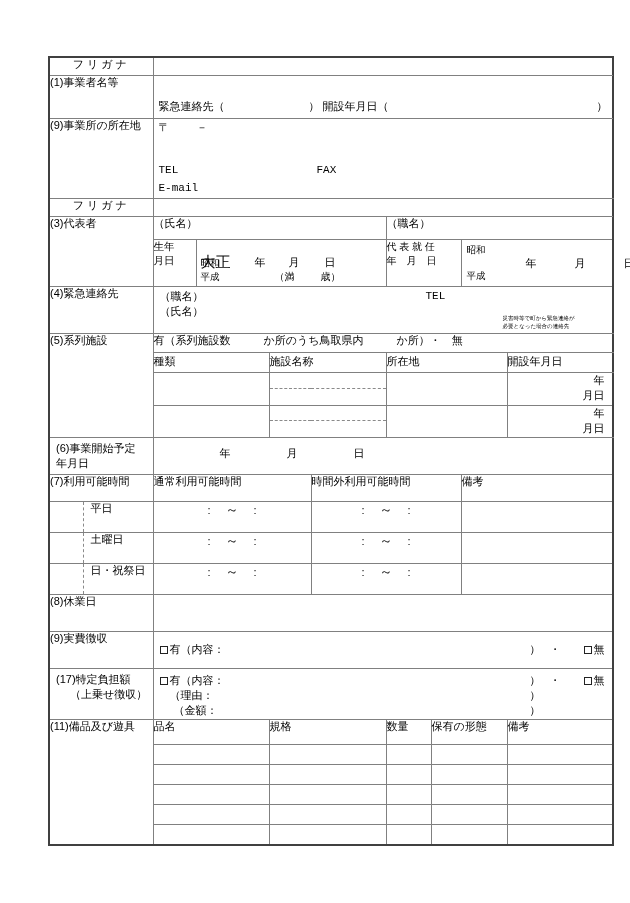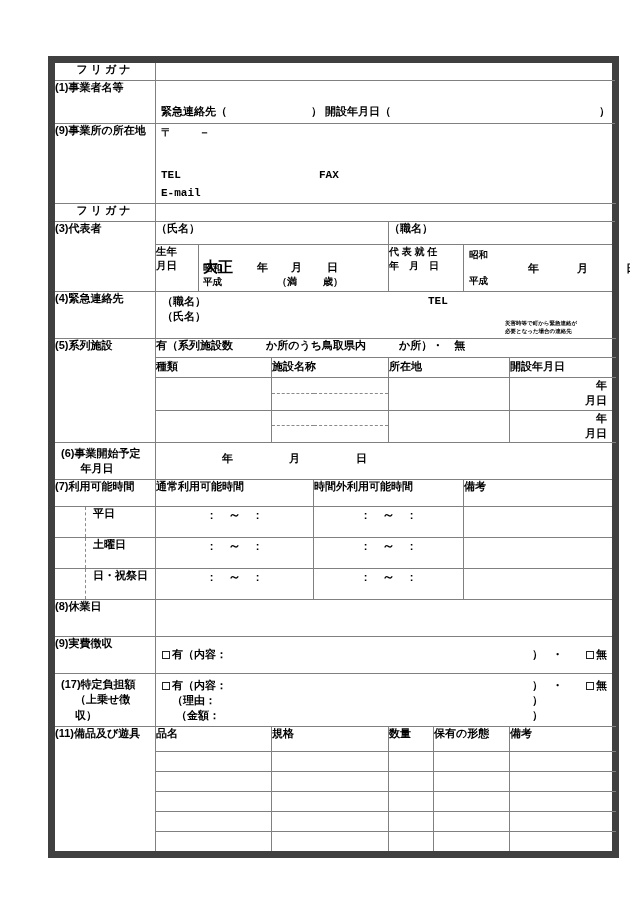--- a/index.html
+++ b/index.html
@@ -30,22 +30,21 @@
   }
   table.form td {
     border: 1px solid #808080;
     padding: 0;
     vertical-align: top;
     font-size: 11px;
     line-height: 1.25;
   }
   
   table.form {
-    border: 7px solid #404040;
-    font-weight: bold;
+    border: 2px solid #404040;
   }
 
   .pad { padding: 3px 5px; }
   .lbl {
     text-align: left;
     padding: 3px 4px 3px 6px;
     white-space: nowrap;
   }
   .ctr { text-align: left; }
   .mid { vertical-align: middle; }
@@ -239,21 +238,21 @@
   <tr>
     <td colspan="2" class="db-top" style="height:16px"></td>
     <td colspan="2" class="no-top" style="text-align:right;padding:1px 8px 2px 0">
       <span style="display:inline-block;width:34px">月</span><span>日</span>
     </td>
   </tr>
 
   <tr>
     <td colspan="2" class="mid" style="padding:3px 4px 3px 6px;line-height:1.35">
       <div>(6)事業開始予定</div>
-      <div style="text-align:center;padding-right:18px">年月日</div>
+      <div style="padding-right:18px">年月日</div>
     </td>
     <td colspan="9" class="mid" style="height:34px">
       <div style="position:relative;height:34px">
         <div style="position:absolute;left:66px;top:9px">年</div>
         <div style="position:absolute;left:133px;top:9px">月</div>
         <div style="position:absolute;left:200px;top:9px">日</div>
       </div>
     </td>
   </tr>
 

